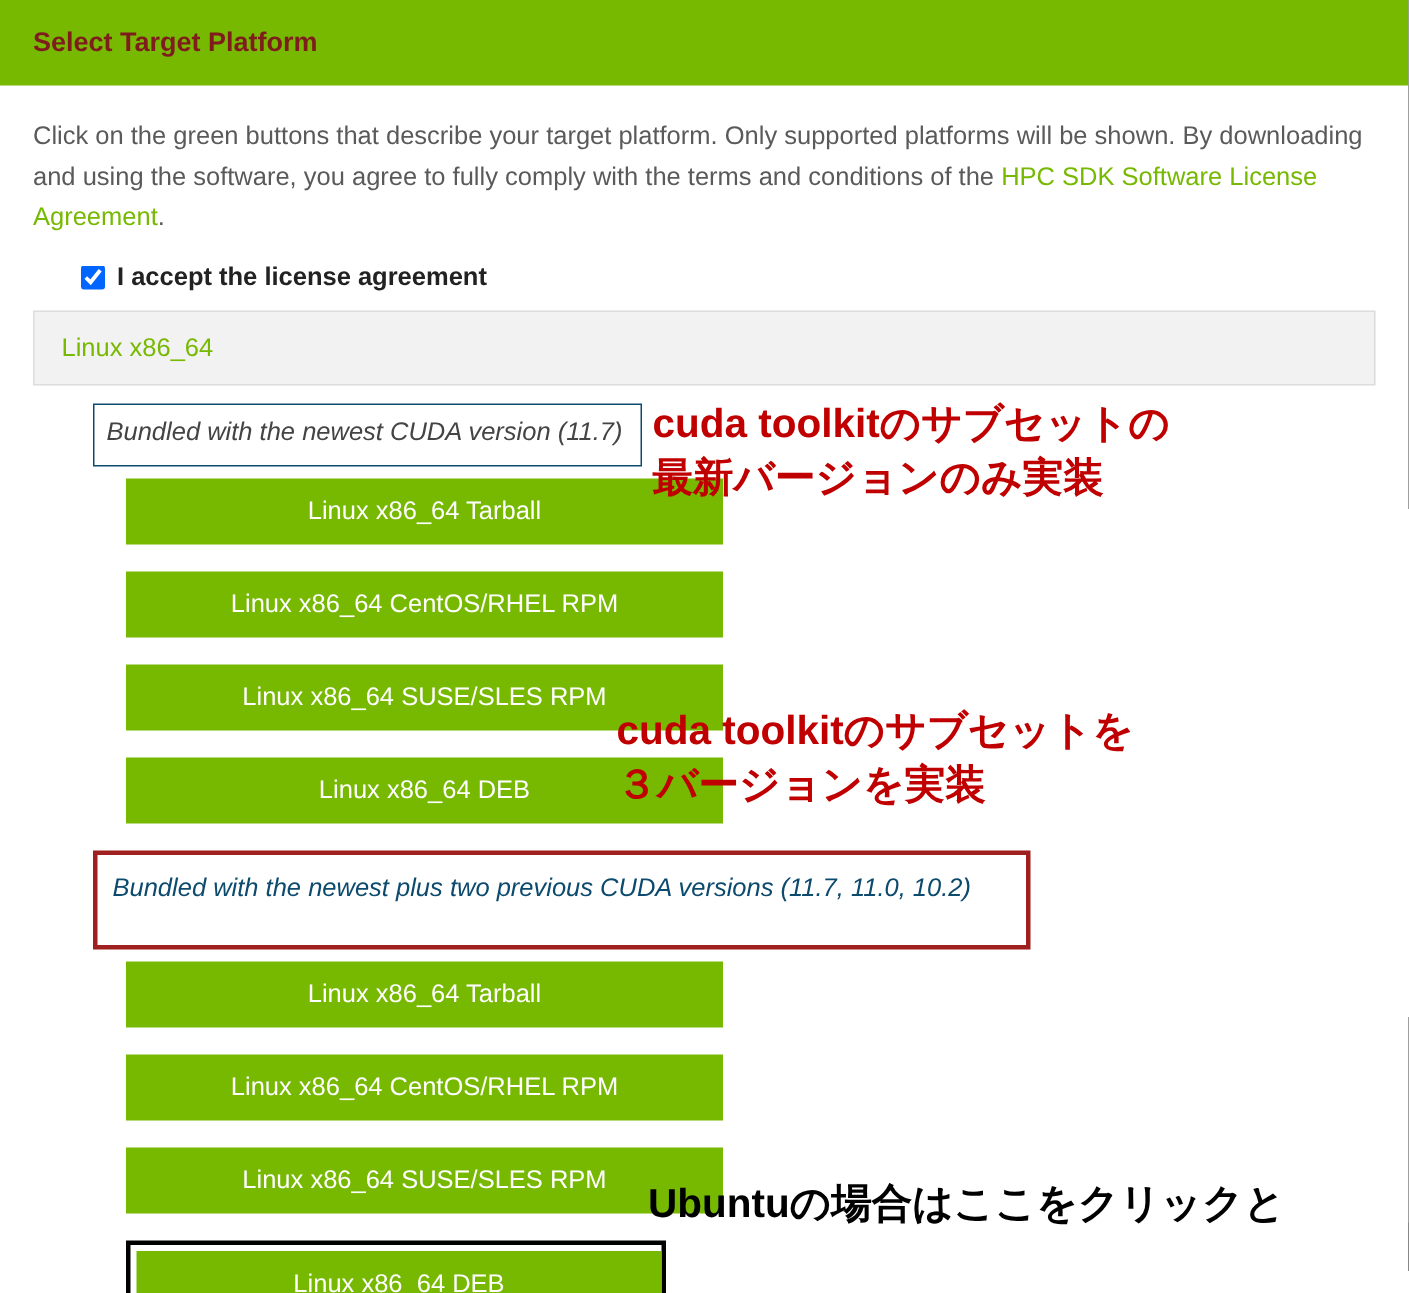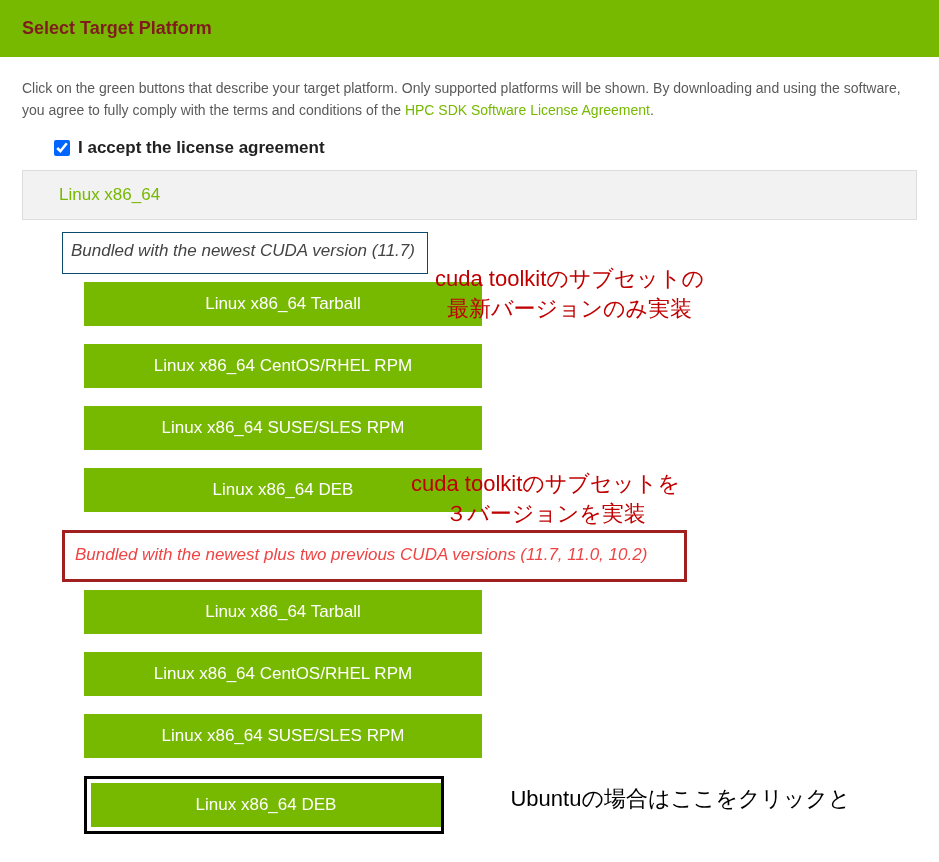--- a/index.html
+++ b/index.html
@@ -25,21 +25,21 @@
       color: #7f1d1d;
       padding: 18px 22px;
       font-weight: bold;
       font-size: 18px;
     }
     .content {
       padding: 20px 22px 10px 22px;
     }
     .description {
       color: #5a5a5a;
-      font-size: 14px;
+      font-size: 17px;
       line-height: 1.6;
       margin-bottom: 16px;
     }
     .description a {
       color: #76b900;
       text-decoration: none;
     }
     .license-row {
       display: flex;
       align-items: center;
@@ -54,21 +54,21 @@
     }
     .license-row label {
       font-weight: bold;
       font-size: 17px;
       color: #222;
     }
     .platform-panel {
       background: #f2f2f2;
       border: 1px solid #ddd;
       margin: 0 0 10px 0;
-      padding: 14px 36px;
+      padding: 14px 18px;
     }
     .platform-title {
       color: #76b900;
       font-size: 17px;
     }
     .bundle-section {
       margin-left: 40px;
       margin-top: 12px;
     }
     .bundle-header {
@@ -78,23 +78,23 @@
       padding: 12px 4px 14px 8px;
       border: 3px solid transparent;
       display: inline-block;
     }
     .bundle-header.highlighted {
       border: 1px solid #0c4a6e;
       padding: 8px 12px 12px 8px;
     }
     .bundle-header-wide {
       font-style: italic;
-      color: #ef4444;
-      font-size: 17px;
-      padding: 12px 10px 14px 10px;
+      color: #0c4a6e;
+      font-size: 17px;
+      padding: 12px 10px 28px 10px;
       border: 3px solid #a01f1f;
       display: block;
       margin-right: 230px;
     }
     .download-buttons {
       margin-left: 22px;
       margin-top: 8px;
     }
     .download-btn {
       display: block;
@@ -117,25 +117,24 @@
       width: 360px;
       padding: 4px;
     }
     .download-btn-wrap.black-border .download-btn {
       margin-bottom: 0;
       width: 350px;
     }
     .annotation {
       position: absolute;
       color: #c00000;
-      font-weight: normal;
-      font-size: 22px;
+      font-weight: bold;
+      font-size: 27px;
       line-height: 1.35;
       font-family: "Yu Gothic", "Hiragino Kaku Gothic Pro", "Meiryo", sans-serif;
-      text-align: center;
     }
     .annotation.black {
       color: #000;
     }
     .anno1 {
       top: 264px;
       left: 435px;
     }
     .anno2 {
       top: 469px;

